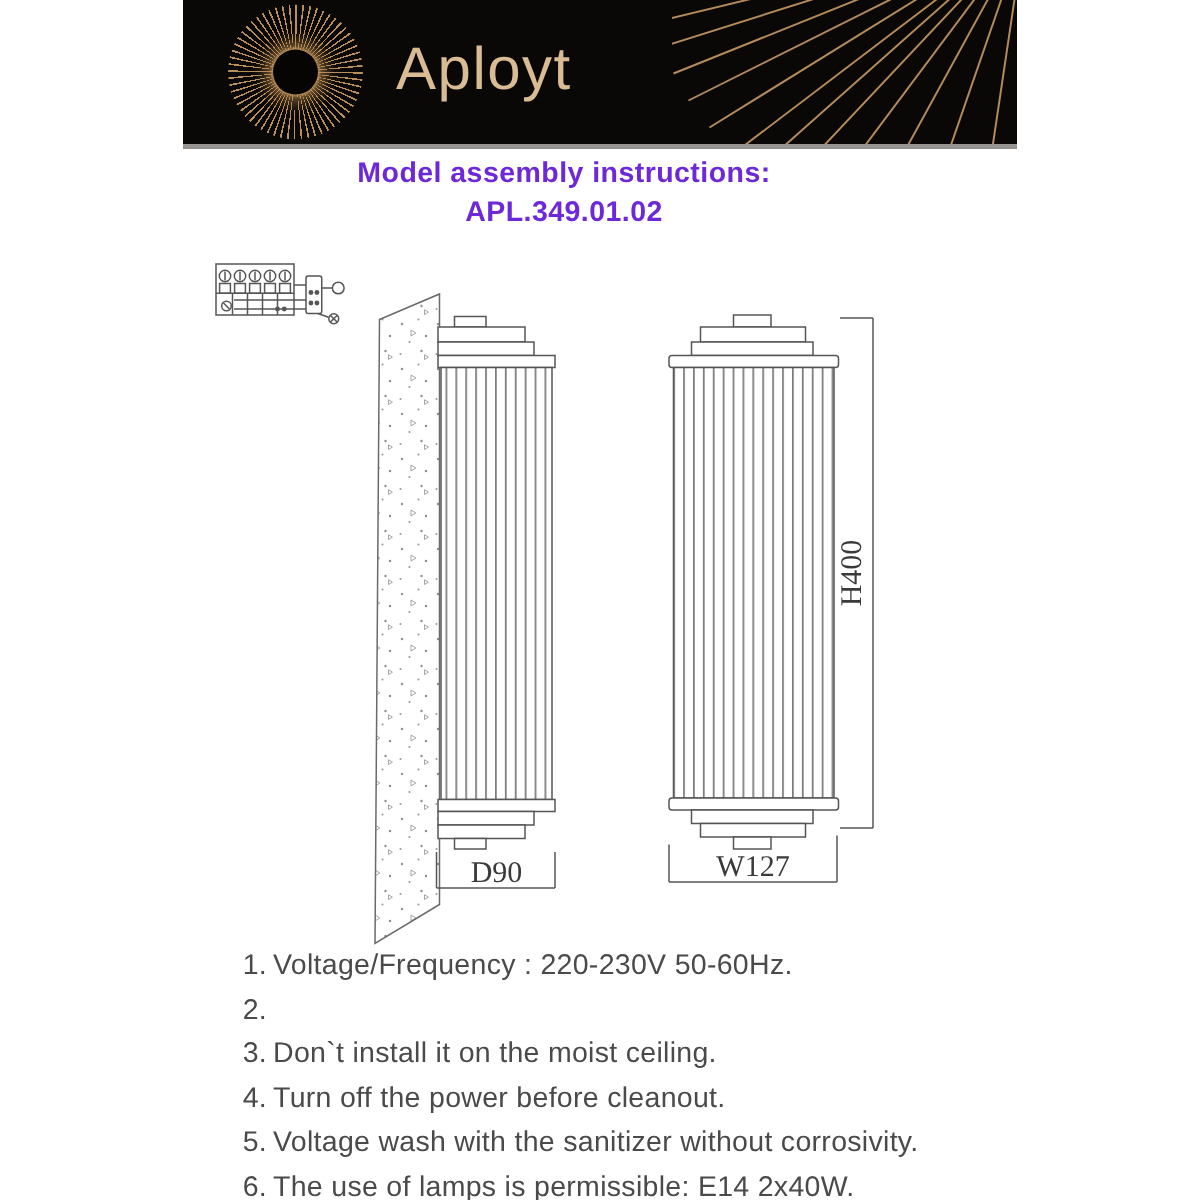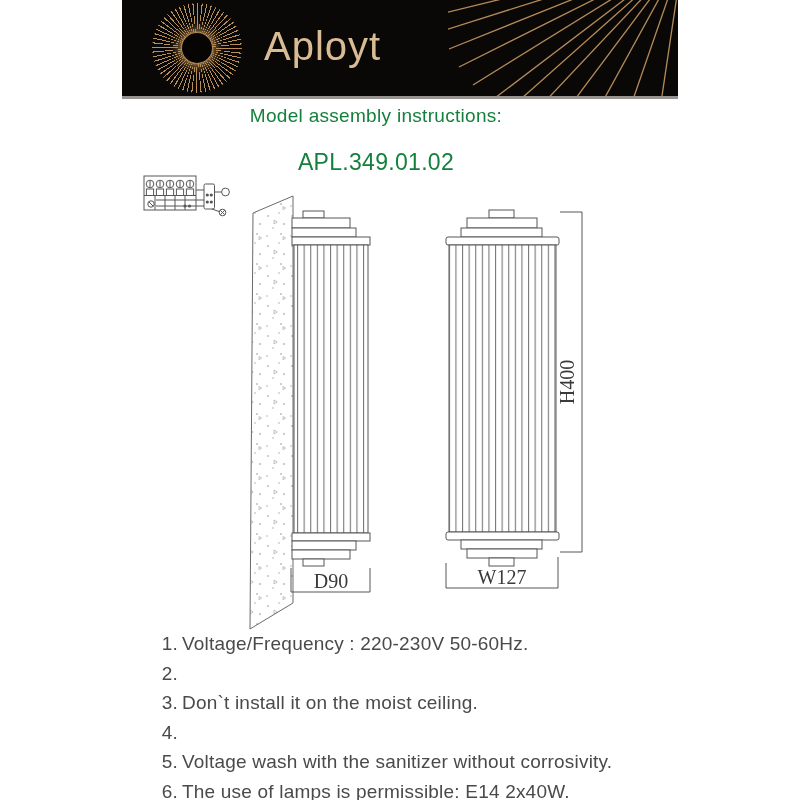--- a/index.html
+++ b/index.html
@@ -48,24 +48,25 @@
     letter-spacing: 1px;
     color: #d9bc93;
   }
   .corner-rays { position: absolute; right: 0; top: 0; }
 
   
   .title-block {
     position: absolute;
     left: 0; top: 105px; width: 752px;
     text-align: center;
-    color: #15803d;
+    color: #6d28d9;
+    font-weight: bold;
   }
   .title-line1 { font-size: 19px; letter-spacing: .3px; }
-  .title-line2 { font-size: 23px; letter-spacing: .3px; margin-top: 22px; }
+  .title-line2 { font-size: 19px; letter-spacing: .3px; margin-top: 4px; }
 
   
   .drawing {
     position: absolute;
     left: 122px; top: 158px;
     width: 560px; height: 478px;
   }
   .drawing .ln { stroke: #565656; stroke-width: 1; fill: none; }
   .drawing .part { stroke: #565656; stroke-width: 1; fill: #ffffff; }
   .drawing .fluted { stroke: #565656; stroke-width: 1; fill: url(#flute); }
@@ -249,20 +250,21 @@
     </div>
     <div class="instr-row">
       <span class="instr-num">2.</span>
     </div>
     <div class="instr-row">
       <span class="instr-num">3.</span>
       <span class="instr-text">Don`t install it on the moist ceiling.</span>
     </div>
     <div class="instr-row">
       <span class="instr-num">4.</span>
+      <span class="instr-text">Turn off the power before cleanout.</span>
     </div>
     <div class="instr-row">
       <span class="instr-num">5.</span>
       <span class="instr-text">Voltage wash with the sanitizer without corrosivity.</span>
     </div>
     <div class="instr-row">
       <span class="instr-num">6.</span>
       <span class="instr-text">The use of lamps is permissible: E14 2x40W.</span>
     </div>
   </div>

